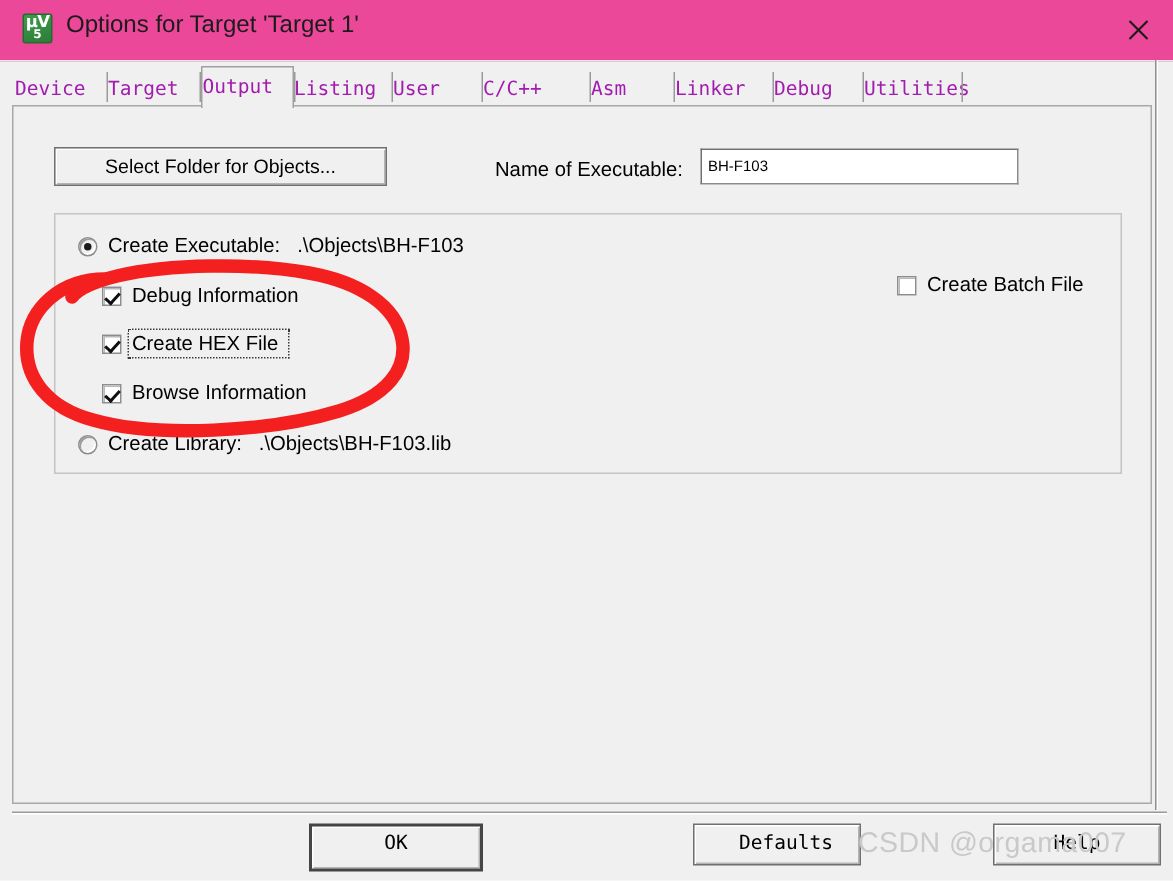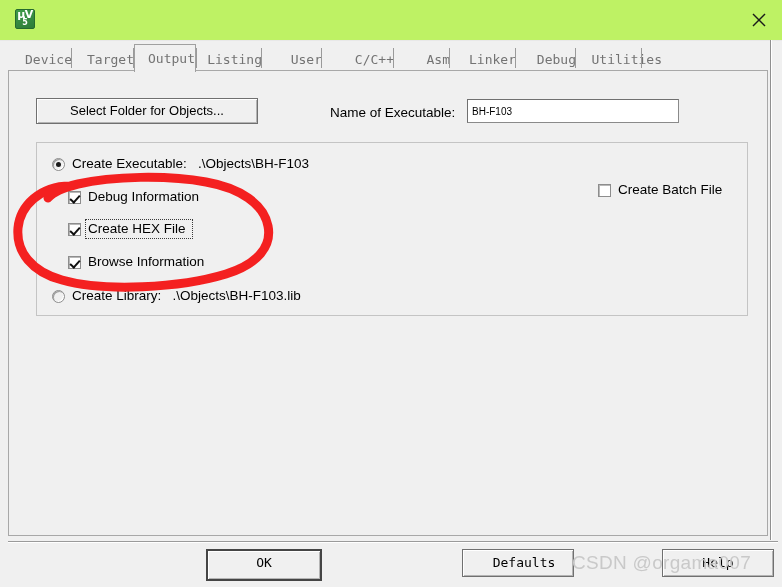--- a/index.html
+++ b/index.html
@@ -22,21 +22,21 @@
     background: #f0f0f0;
     box-sizing: border-box;
   }
 
   
   #titlebar {
     position: absolute;
     left: 0; top: 0;
     width: 782px;
     height: 40px;
-    background: #bef264;
+    background: #ec4899;
     border-bottom: 1px solid #e8e8e8;
   }
   #app-icon {
     position: absolute;
     left: 15px; top: 9px;
     width: 20px; height: 20px;
     background: linear-gradient(160deg, #3f9b4a 0%, #2d7c38 100%);
     border: 1px solid #256a2e;
     border-radius: 2px;
     box-sizing: border-box;
@@ -86,22 +86,22 @@
     left: 0; top: 40px;
     width: 782px;
     height: 32px;
   }
   .tab {
     position: absolute;
     top: 8px;
     height: 24px;
     font-family: "DejaVu Sans Mono", monospace;
     font-size: 13px;
-    color: #737373;
-    text-align: right;
+    color: #a21caf;
+    text-align: left;
     line-height: 24px;
     white-space: nowrap;
     cursor: pointer;
     box-sizing: border-box;
   }
   .tab.active {
     top: 4px;
     height: 28px;
     line-height: 28px;
     background: #f0f0f0;
@@ -296,20 +296,21 @@
 </head>
 <body>
 
 <div id="app">
 
   <div id="titlebar">
     <div id="app-icon">
       <span class="glyph">µV</span>
       <span class="glyph-sub">5</span>
     </div>
+    <div id="title-text">Options for Target 'Target 1'</div>
     <div id="close-btn">
       <svg width="14" height="14" viewBox="0 0 14 14">
         <line x1="1" y1="1" x2="13" y2="13" stroke="#1a1a1a" stroke-width="1.4"></line>
         <line x1="13" y1="1" x2="1" y2="13" stroke="#1a1a1a" stroke-width="1.4"></line>
       </svg>
     </div>
   </div>
 
   <div id="tabstrip">
     <div class="tab" style="left:10px;width:62px;">Device</div>

